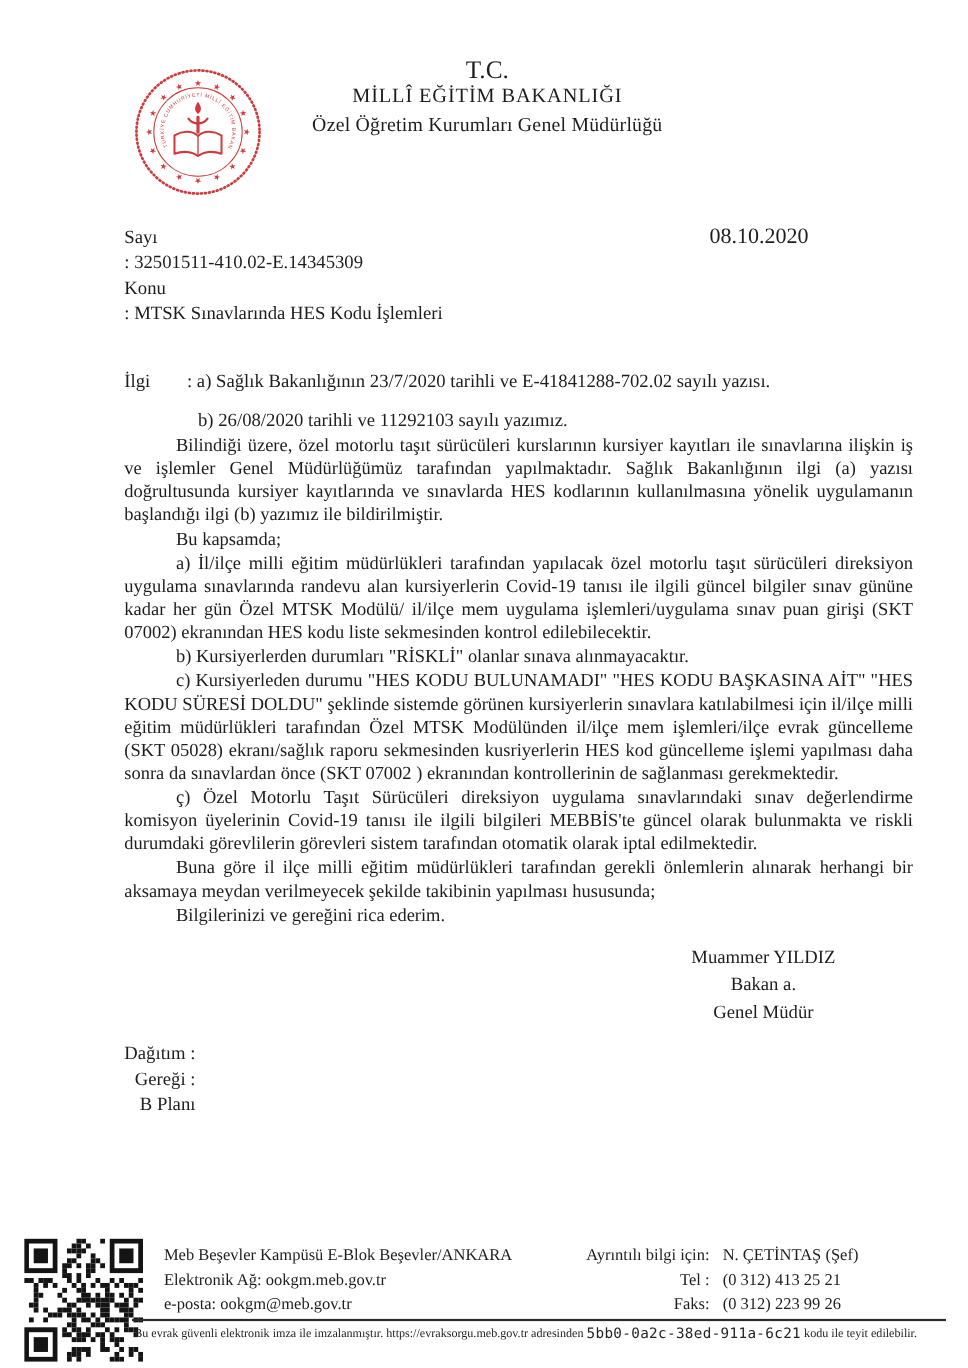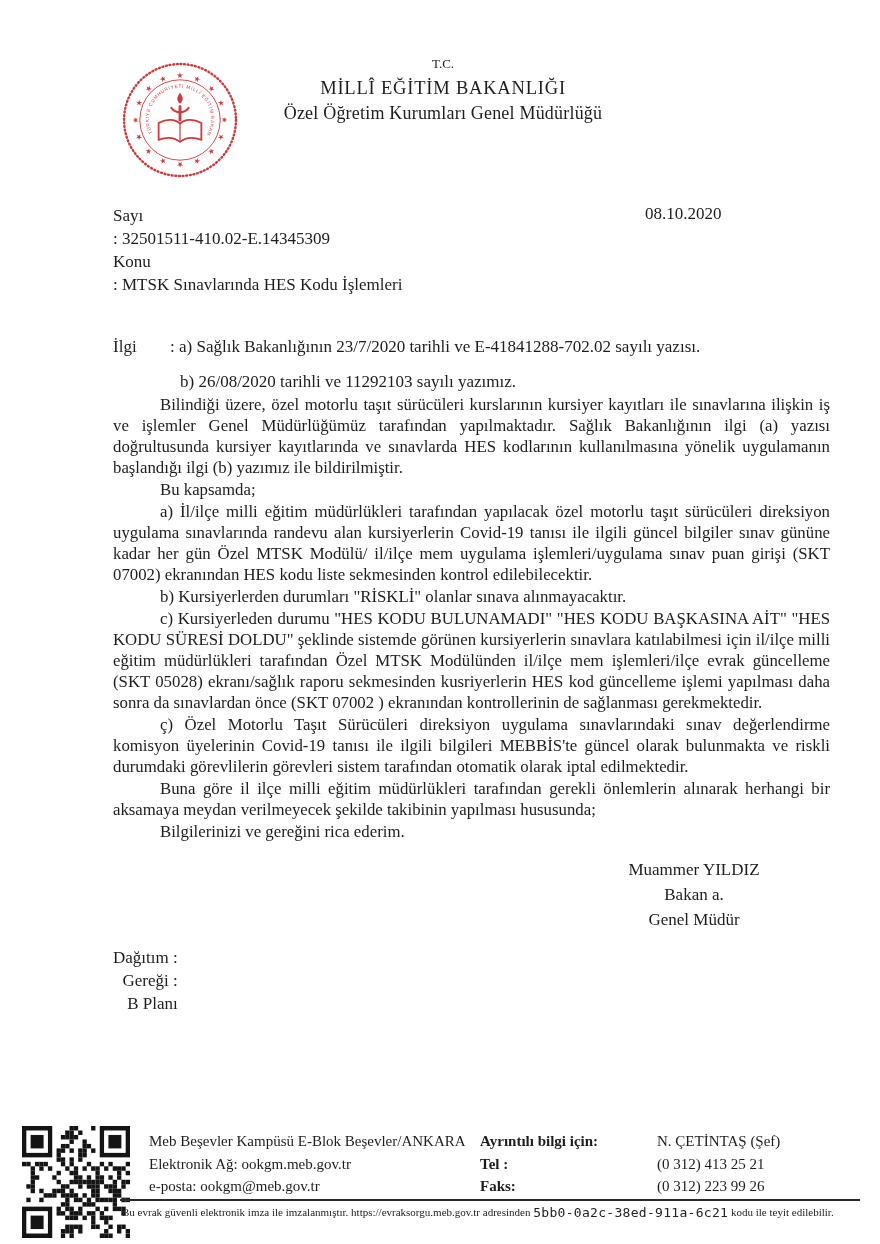--- a/index.html
+++ b/index.html
@@ -7,47 +7,47 @@
     position:relative;
     width:880px;height:1244px;
     background:#ffffff;
     font-family:"Liberation Serif", serif;
     color:#1d1d1d;
     overflow:hidden;
   }
   
   .emblem{position:absolute;left:122px;top:62px;width:116px;height:116px;}
   .header-block{position:absolute;left:113px;top:52px;width:660px;text-align:center;}
-  .h-tc{font-size:13px;line-height:24px;}
+  .h-tc{font-size:23px;line-height:24px;}
   .h-ministry{font-size:18.5px;line-height:25px;letter-spacing:0.8px;}
   .h-dept{font-size:18px;line-height:25px;letter-spacing:0.2px;}
   
   .meta{position:absolute;left:113px;top:204px;font-size:17px;line-height:23px;}
   .meta-row{display:flex;flex-direction:column;}
   .meta-label{width:42px;flex:0 0 auto;}
-  .doc-date{position:absolute;left:645px;top:204px;font-size:17px;font-family:Liberation Serif, serif;}
+  .doc-date{position:absolute;left:645px;top:204px;font-size:20px;font-family:Liberation Serif, serif;}
   
   .recipient{position:absolute;left:113px;top:268px;width:660px;text-align:center;font-size:17px;line-height:23px;}
   
   .ilgi{position:absolute;left:113px;top:336px;font-size:17px;line-height:22.5px;display:grid;grid-template-columns:45px auto;gap:12px;}
   .ilgi-item-b{padding-left:10px;}
   
   .body-text{position:absolute;left:113px;top:394px;width:717px;font-size:16.8px;line-height:21px;text-align:justify;}
   .para{text-indent:47px;margin:0 0 1px 0;}
   .para-last{text-align:left;}
   
   .signature{position:absolute;left:594px;top:857px;width:200px;text-align:center;font-size:17px;line-height:25px;}
   
   .distribution{position:absolute;left:113px;top:946px;font-size:17px;line-height:23px;text-align:right;}
   
   .footer-qr{position:absolute;left:22px;top:1126px;width:108px;height:112px;}
   .footer-qr svg{width:100%;height:100%;}
   .footer-address{position:absolute;left:149px;top:1130px;font-size:15px;line-height:22.7px;}
   .footer-contact{position:absolute;left:480px;top:1130px;display:grid;grid-template-columns:165px auto;column-gap:12px;font-size:15px;line-height:22.7px;}
-  .fc-label{font-weight:bold;}
+  .fc-label{text-align:right;}
   .footer-rule{position:absolute;left:120px;top:1199px;width:740px;height:2px;background:#2b2b2b;}
   .verify{position:absolute;left:122px;top:1205px;width:750px;font-size:11px;white-space:nowrap;color:#222;}
   .verify-code{font-family:"DejaVu Sans Mono", monospace;font-size:13px;letter-spacing:0.3px;vertical-align:-1px;}
 </style>
 </head>
 <body>
 
 <div class="page">
 
   <div class="emblem">

